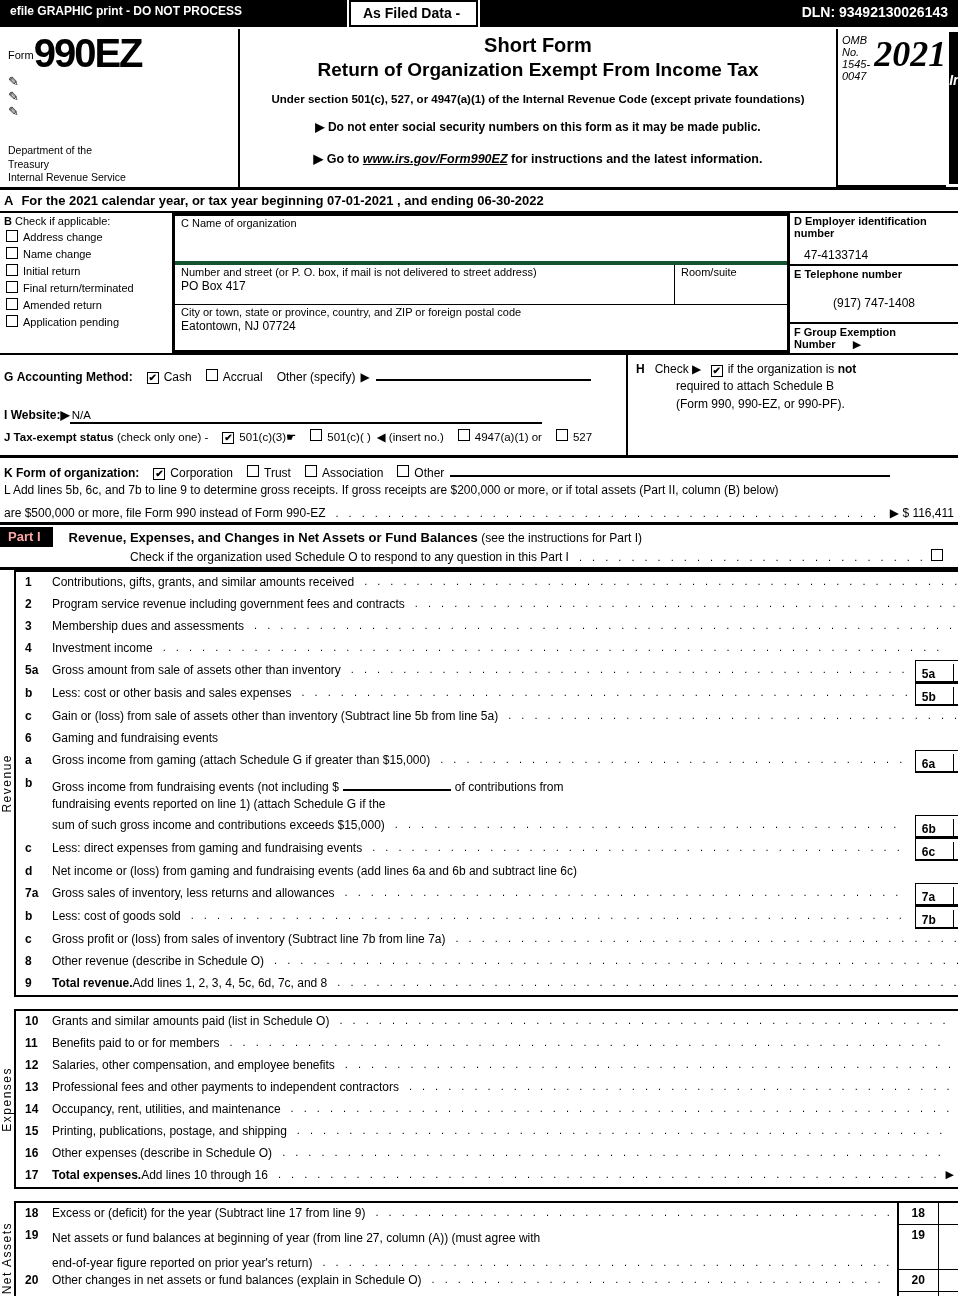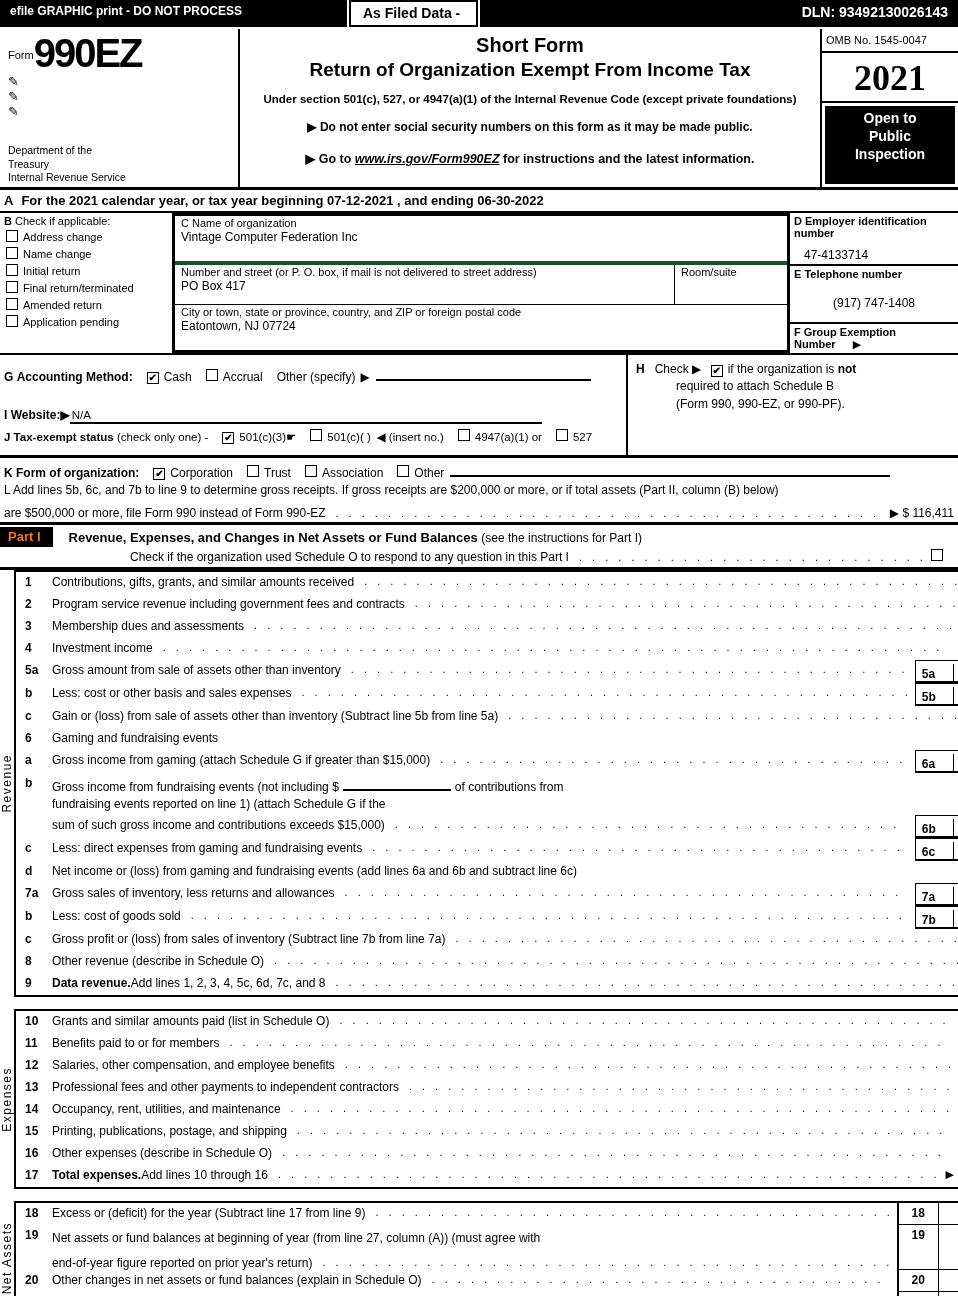--- a/index.html
+++ b/index.html
@@ -17,21 +17,21 @@
   .formnum{font-size:40px;font-weight:bold;letter-spacing:-2px;line-height:0.9;}
   .artifacts{font-size:13px;line-height:1.15;margin-top:4px;}
   .dept{font-size:10.5px;margin-top:auto;line-height:1.3;}
   .hdr-center{flex:1;border-right:2px solid #000;text-align:center;padding-top:5px;}
   .t1{font-size:20px;font-weight:bold;}
   .t2{font-size:19px;font-weight:bold;margin-top:2px;}
   .sub{font-size:11.5px;font-weight:bold;margin-top:12px;}
   .b1{font-size:12px;font-weight:bold;margin-top:15px;}
   .b2{font-size:12.5px;font-weight:bold;margin-top:17px;}
   .weblink{font-style:italic;text-decoration:underline;}
-  .hdr-right{width:136px;display:flex;flex-direction:column;}
+  .hdr-right{width:120px;display:flex;flex-direction:row;font-style:italic;}
   .omb{font-size:11px;padding:5px 4px;border-bottom:2px solid #000;}
   .year{font-family:"Liberation Serif",serif;font-size:36px;font-weight:bold;text-align:center;padding:4px 0 2px 0;border-bottom:2px solid #000;}
   .open{background:#000;color:#fff;font-weight:bold;font-size:14px;text-align:center;line-height:1.3;margin:3px;flex:1;padding-top:3px;}
   
   .linea{border-bottom:2px solid #000;font-weight:bold;font-size:13px;padding:3px 2px 3px 4px;}
   .linea .pfx{margin-right:8px;}
   
   .bcd{display:flex;border-bottom:2px solid #000;height:140px;}
   .bcol{width:166px;padding:2px 2px 0 4px;font-size:11px;}
   .bcol .btitle{margin-bottom:2px;}
@@ -66,21 +66,21 @@
   .fill-g{width:215px;margin-left:6px;}
   .fill-i{width:470px;padding-left:2px;font-size:11.5px;}
   .fill-k{width:440px;margin-left:6px;}
   .fill6b{width:108px;margin:0 4px;}
   
   .cb{display:inline-block;width:10px;height:10px;border:1.5px solid #000;margin:0 5px 0 0;vertical-align:-1px;text-align:center;line-height:9px;font-size:10px;font-weight:bold;flex:none;}
   .cbgap{margin-left:14px;}
   
   .p1hdr{border-bottom:3px solid #000;padding:2px 0 3px 0;}
   .p1hdr .l1{display:flex;align-items:center;}
-  .pbox{background:#000;color:#f97316;font-weight:bold;font-size:13px;padding:2px 12px 3px 8px;margin-right:16px;}
+  .pbox{background:#000;color:#fca5a5;font-weight:bold;font-size:13px;padding:2px 12px 3px 8px;margin-right:16px;}
   .ptitle{font-weight:bold;font-size:13px;}
   .pnote{font-weight:normal;font-size:12px;}
   .p1hdr .l2{display:flex;align-items:baseline;margin:2px 10px 0 130px;font-size:12px;}
   
   .sect{display:flex;align-items:stretch;}
   .sect.gap{margin-top:12px;}
   .vlab{width:26px;display:flex;align-items:center;justify-content:center;}
   .vlab span{writing-mode:vertical-rl;transform:rotate(180deg);font-size:12px;letter-spacing:1.5px;}
   .stable{flex:1;border:2px solid #000;margin-right:12px;}
   .p1row{display:flex;align-items:stretch;min-height:22px;}
@@ -143,40 +143,39 @@
     <div class="year">2021</div>
     <div class="open">
       <div>Open to</div>
       <div>Public</div>
       <div>Inspection</div>
     </div>
   </div>
 </div>
 
 <div class="linea">
-  <span class="pfx">A</span><span>For the 2021 calendar year, or tax year beginning 07-12-2021 , and ending 06-30-2022</span>
+  <span class="pfx">A</span><span>For the 2021 calendar year, or tax year beginning 07-01-2021 , and ending 06-30-2022</span>
 </div>
 
 <div class="bcd">
   <div class="bcol">
     <div class="btitle">
       <span class="bold">B</span>
       <span>Check if applicable:</span>
     </div>
     <div class="bitem"><span class="cb"></span><span>Address change</span></div>
     <div class="bitem"><span class="cb"></span><span>Name change</span></div>
     <div class="bitem"><span class="cb"></span><span>Initial return</span></div>
     <div class="bitem"><span class="cb"></span><span>Final return/terminated</span></div>
     <div class="bitem"><span class="cb"></span><span>Amended return</span></div>
     <div class="bitem"><span class="cb"></span><span>Application pending</span></div>
   </div>
   <div class="ccol">
     <div class="crow1">
       <div>C Name of organization</div>
-      <div class="cval">Vintage Computer Federation Inc</div>
     </div>
     <div class="crow2">
       <div class="street">
         <div>Number and street (or P. O. box, if mail is not delivered to street address)</div>
         <div class="cval">PO Box 417</div>
       </div>
       <div class="room">
         <div>Room/suite</div>
       </div>
     </div>
@@ -450,21 +449,21 @@
             <div class="flexline">
               <span>Other revenue (describe in Schedule O)</span>
               <span class="dots">. . . . . . . . . . . . . . . . . . . . . . . . . . . . . . . . . . . . . . . . . . . . . . . . . . . . . . . . . . . .</span>
             </div>
           </div>
         </div>
         <div class="p1row">
           <div class="c-num">9</div>
           <div class="c-desc">
             <div class="flexline">
-              <span class="bold">Data revenue.</span>
+              <span class="bold">Total revenue.</span>
               <span> Add lines 1, 2, 3, 4, 5c, 6d, 7c, and 8</span>
               <span class="dots">. . . . . . . . . . . . . . . . . . . . . . . . . . . . . . . . . . . . . . . . . . . . . . . . . . . . . . . . . . . .</span>
             </div>
           </div>
         </div>
       </div>
     </div>
     <div class="sect gap">
       <div class="vlab">
         <span>Expenses</span>

